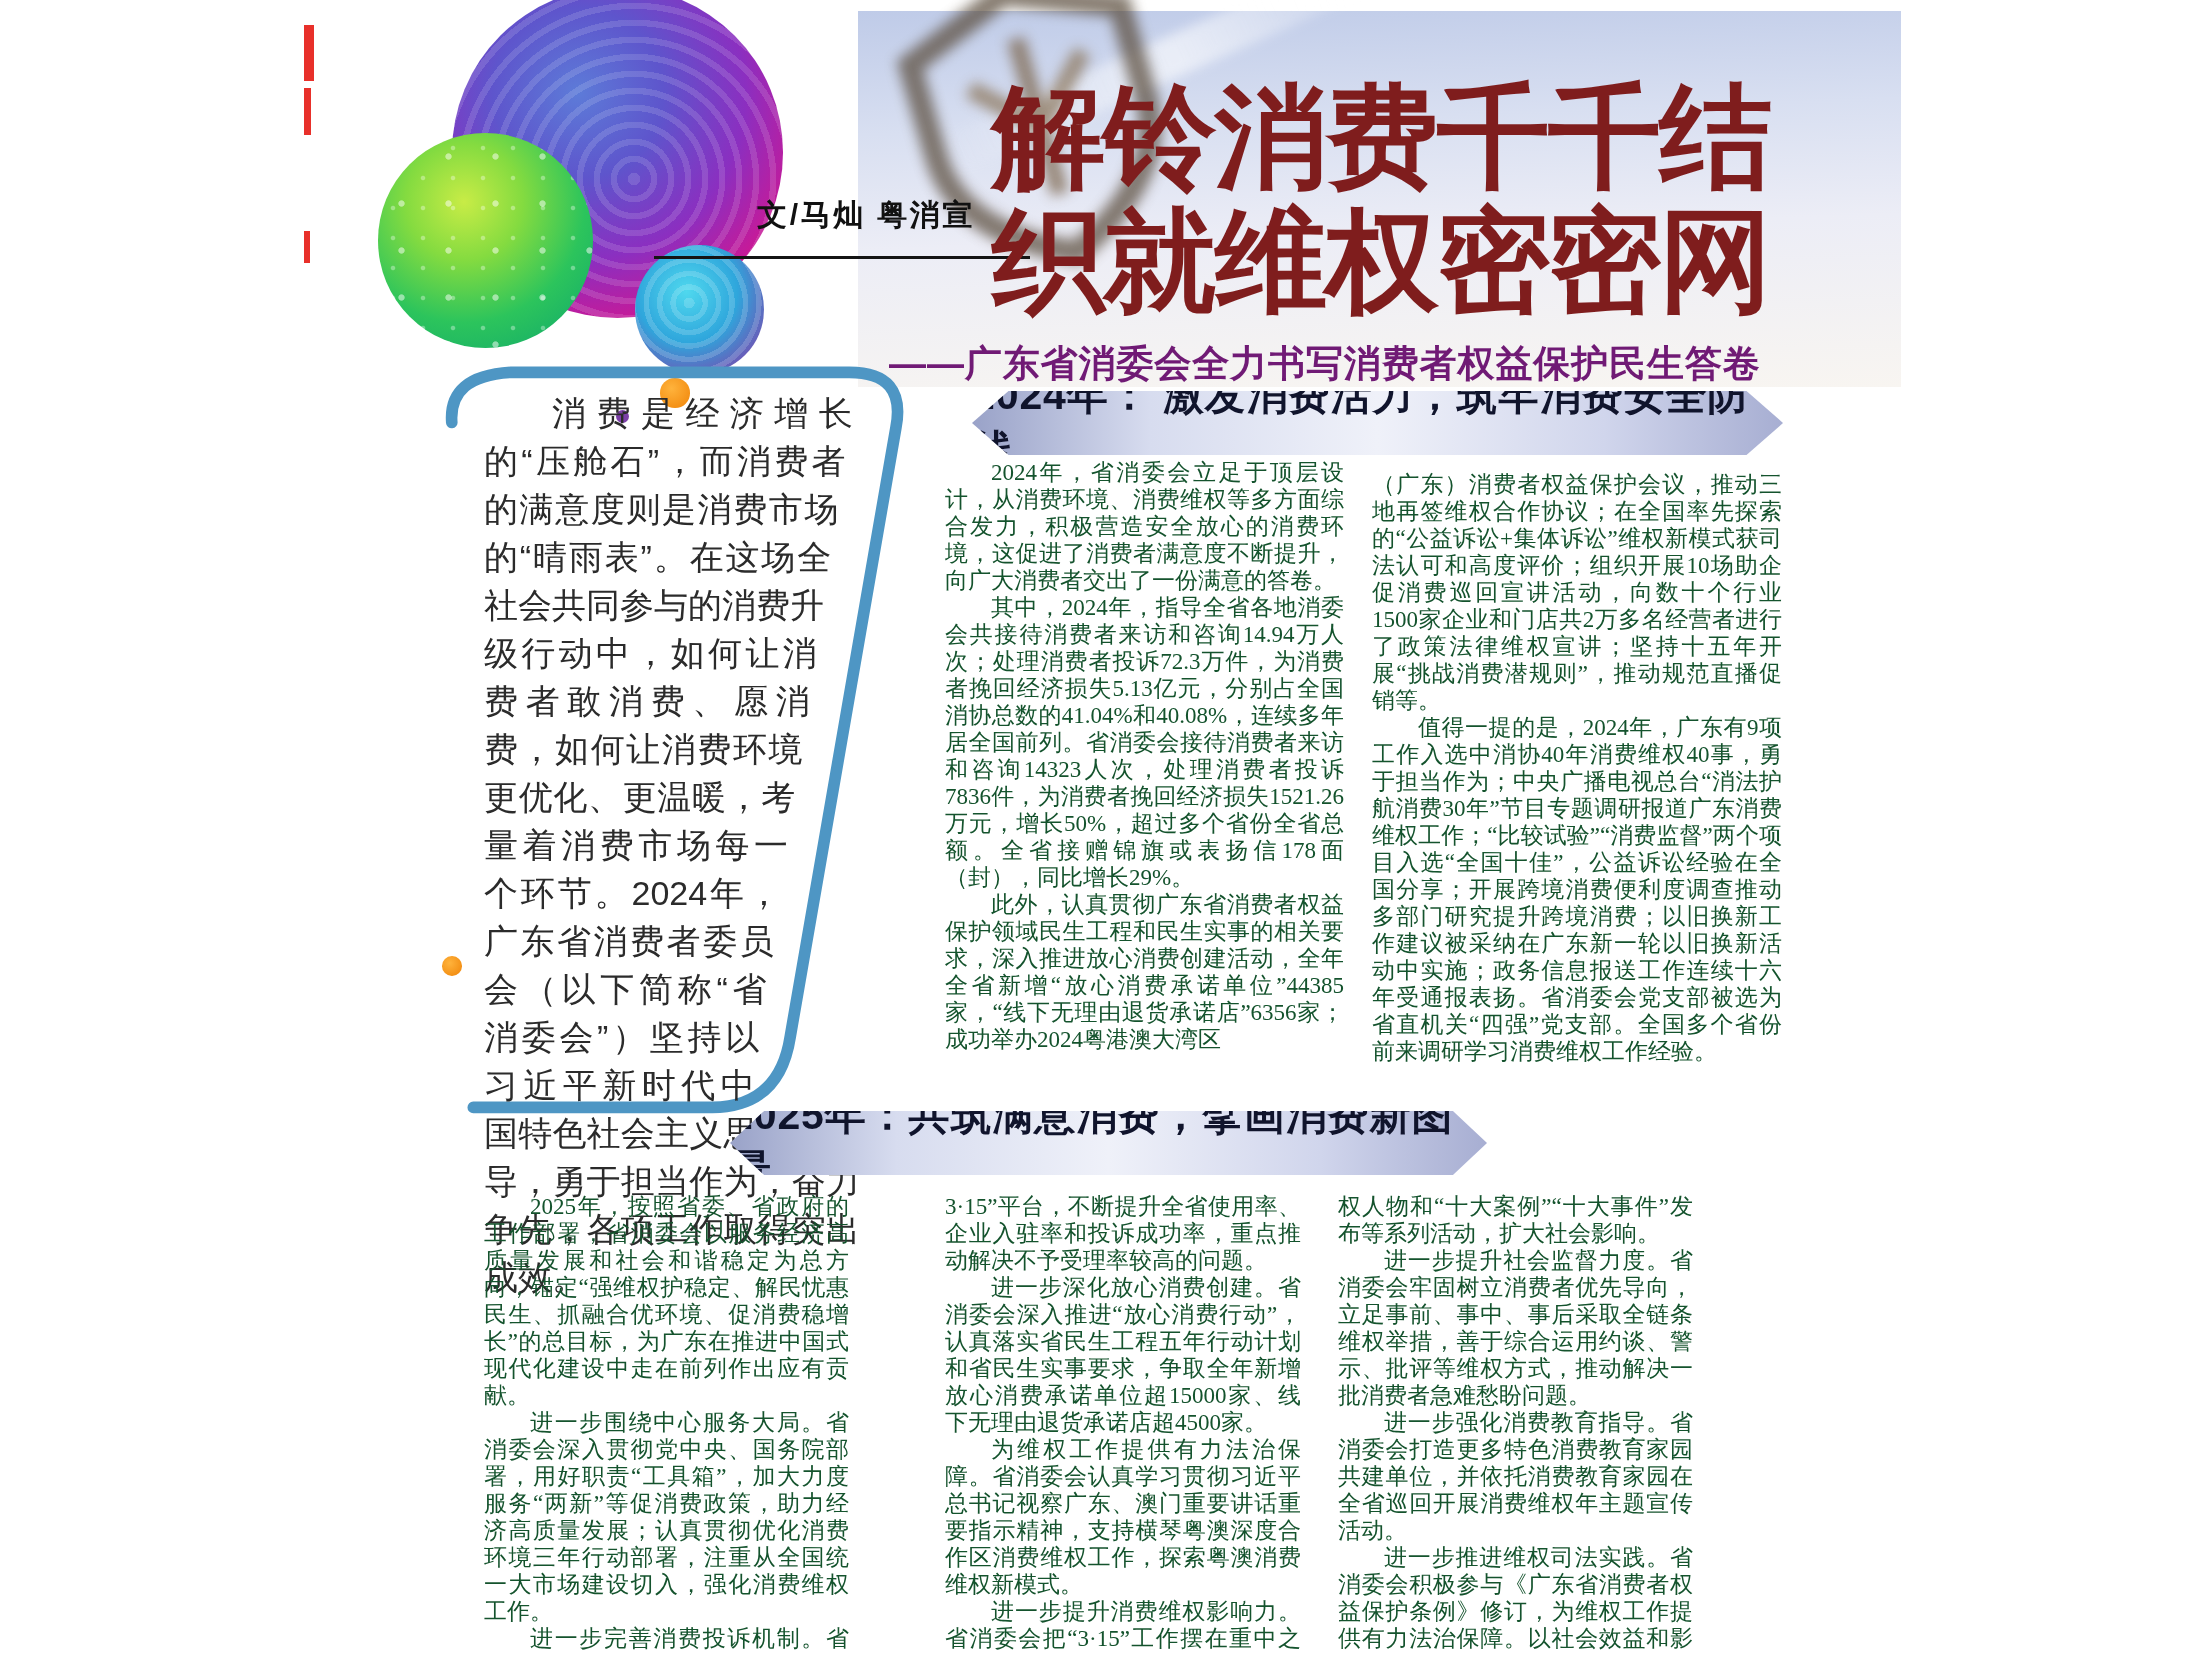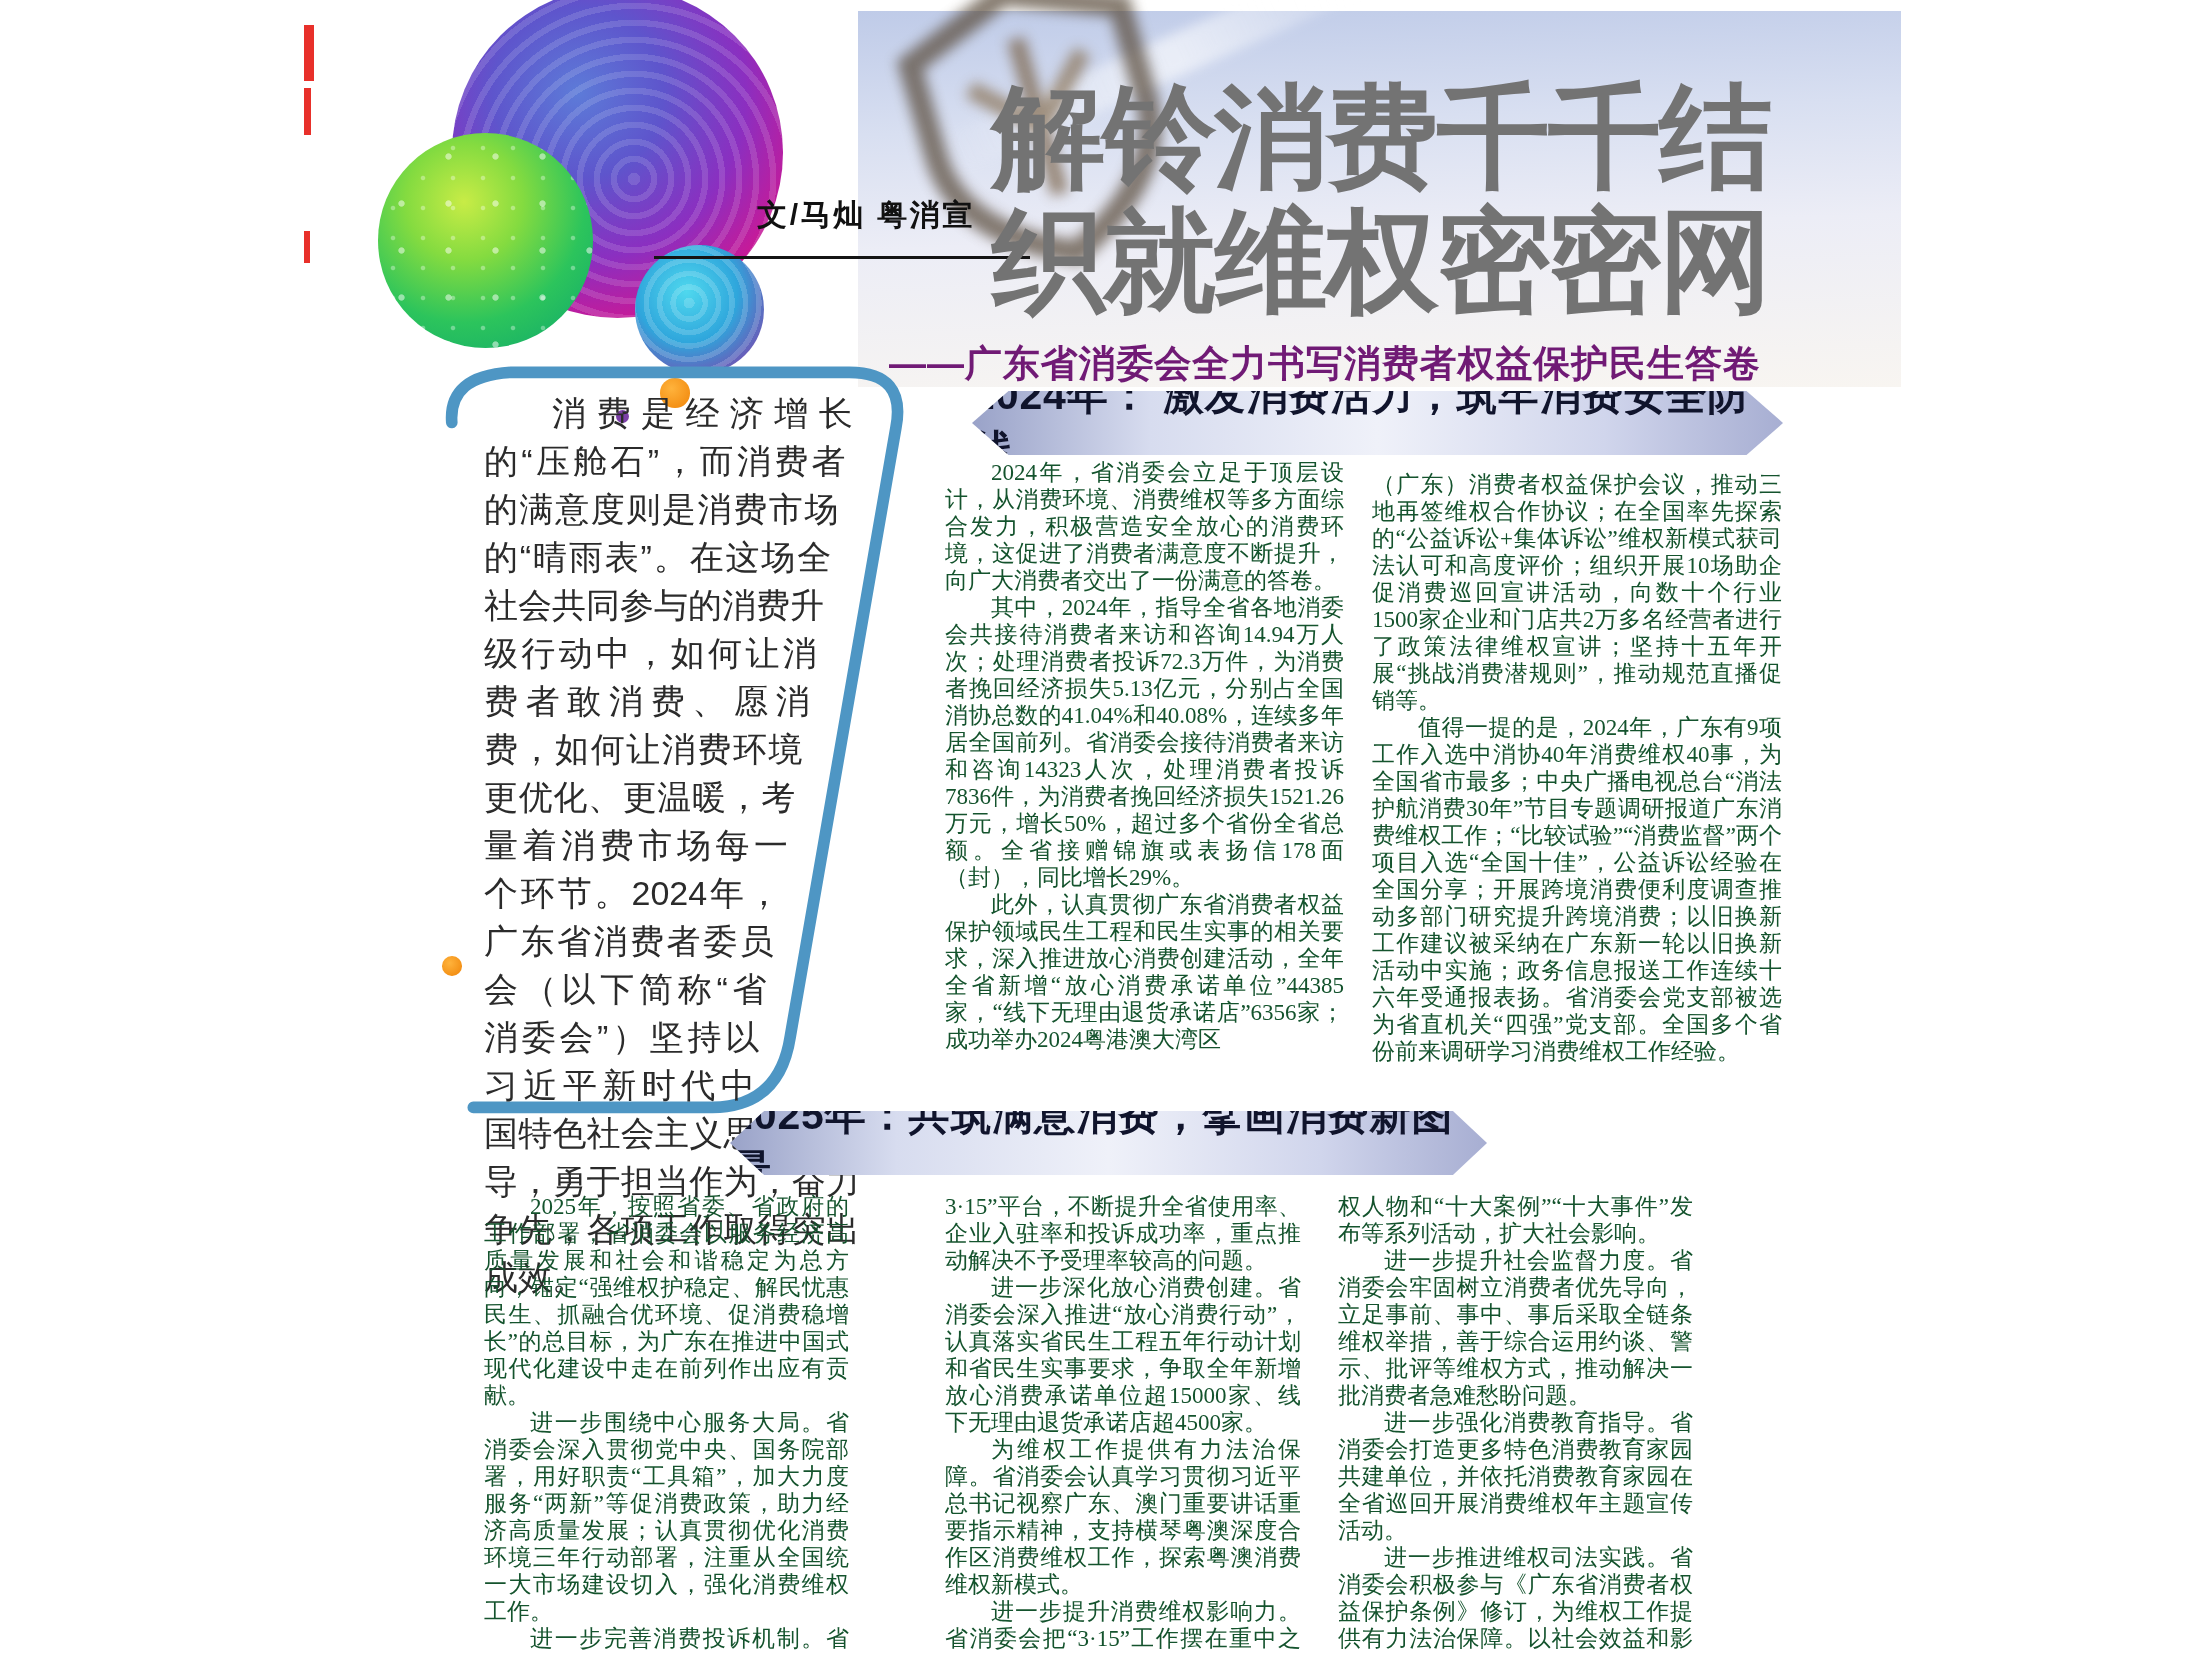--- a/index.html
+++ b/index.html
@@ -37,21 +37,21 @@
 
   .redmark{position:absolute;left:304px;background:#e8302a;z-index:3;}
   .rm1{top:25px;width:9.9px;height:56px;}
   .rm2{top:88px;width:7.2px;height:47px;}
   .rm3{top:231px;width:6.3px;height:32px;}
 
   
   .byline{position:absolute;left:757px;top:195px;z-index:4;font-size:30px;color:#111;
           letter-spacing:2.7px;font-weight:bold;}
   .byline-rule{position:absolute;left:654px;top:256px;width:376px;height:2.7px;background:#141414;z-index:4;}
-  .title{position:absolute;left:992px;top:75px;width:797px;z-index:4;color:#737373;
+  .title{position:absolute;left:992px;top:75px;width:797px;z-index:4;color:#7f1d1d;
          font-size:113px;line-height:124px;font-weight:900;letter-spacing:-1.8px;white-space:nowrap;}
   .subtitle{position:absolute;left:889px;top:339px;width:878px;z-index:4;color:#701a75;
             font-size:37px;font-weight:bold;letter-spacing:0.9px;white-space:nowrap;}
 
   
   .introsvg{position:absolute;left:430px;top:358px;z-index:4;}
   .intro-text{position:absolute;left:484px;top:389px;width:376px;height:702px;z-index:4;
               font-size:34px;line-height:48px;color:#2b2b2b;text-align:justify;
               font-family:"Liberation Sans",sans-serif;}
   .intro-text .slant{float:right;width:107px;height:702px;
@@ -120,21 +120,21 @@
   <div class="banner banner-2024">
     <span>2024年： 激发消费活力，筑牢消费安全防线</span>
   </div>
   <div class="col c24-1">
       <p>2024年，省消委会立足于顶层设计，从消费环境、消费维权等多方面综合发力，积极营造安全放心的消费环境，这促进了消费者满意度不断提升，向广大消费者交出了一份满意的答卷。</p>
       <p>其中，2024年，指导全省各地消委会共接待消费者来访和咨询14.94万人次；处理消费者投诉72.3万件，为消费者挽回经济损失5.13亿元，分别占全国消协总数的41.04%和40.08%，连续多年居全国前列。省消委会接待消费者来访和咨询14323人次，处理消费者投诉7836件，为消费者挽回经济损失1521.26万元，增长50%，超过多个省份全省总额。全省接赠锦旗或表扬信178面（封），同比增长29%。</p>
       <p>此外，认真贯彻广东省消费者权益保护领域民生工程和民生实事的相关要求，深入推进放心消费创建活动，全年全省新增“放心消费承诺单位”44385家，“线下无理由退货承诺店”6356家；成功举办2024粤港澳大湾区</p>
     </div>
   <div class="col c24-2">
       <p class="cont">（广东）消费者权益保护会议，推动三地再签维权合作协议；在全国率先探索的“公益诉讼+集体诉讼”维权新模式获司法认可和高度评价；组织开展10场助企促消费巡回宣讲活动，向数十个行业1500家企业和门店共2万多名经营者进行了政策法律维权宣讲；坚持十五年开展“挑战消费潜规则”，推动规范直播促销等。</p>
-      <p>值得一提的是，2024年，广东有9项工作入选中消协40年消费维权40事，为全国省市最多；中央广播电视总台“消法护航消费30年”节目专题调研报道广东消费维权工作；“比较试验”“消费监督”两个项目入选“全国十佳”，公益诉讼经验在全国分享；开展跨境消费便利度调查推动多部门研究提升跨境消费；以旧换新工作建议被采纳在广东新一轮以旧换新活动中实施；政务信息报送工作连续十六年受通报表扬。省消委会党支部被选为省直机关“四强”党支部。全国多个省份前来调研学习消费维权工作经验。</p>
+      <p>值得一提的是，2024年，广东有9项工作入选中消协40年消费维权40事，勇于担当作为；中央广播电视总台“消法护航消费30年”节目专题调研报道广东消费维权工作；“比较试验”“消费监督”两个项目入选“全国十佳”，公益诉讼经验在全国分享；开展跨境消费便利度调查推动多部门研究提升跨境消费；以旧换新工作建议被采纳在广东新一轮以旧换新活动中实施；政务信息报送工作连续十六年受通报表扬。省消委会党支部被选为省直机关“四强”党支部。全国多个省份前来调研学习消费维权工作经验。</p>
     </div>
 
   <div class="banner banner-2025">
     <span>2025年：共筑满意消费，擘画消费新图景</span>
   </div>
   <div class="col c25-1">
       <p>2025年，按照省委、省政府的工作部署，省消委会以服务经济高质量发展和社会和谐稳定为总方向，锚定“强维权护稳定、解民忧惠民生、抓融合优环境、促消费稳增长”的总目标，为广东在推进中国式现代化建设中走在前列作出应有贡献。</p>
       <p>进一步围绕中心服务大局。省消委会深入贯彻党中央、国务院部署，用好职责“工具箱”，加大力度服务“两新”等促消费政策，助力经济高质量发展；认真贯彻优化消费环境三年行动部署，注重从全国统一大市场建设切入，强化消费维权工作。</p>
       <p>进一步完善消费投诉机制。省消委会坚持和发扬“枫桥经验”“六尺巷工作法”。积极对接“全国消协智慧</p>
     </div>

